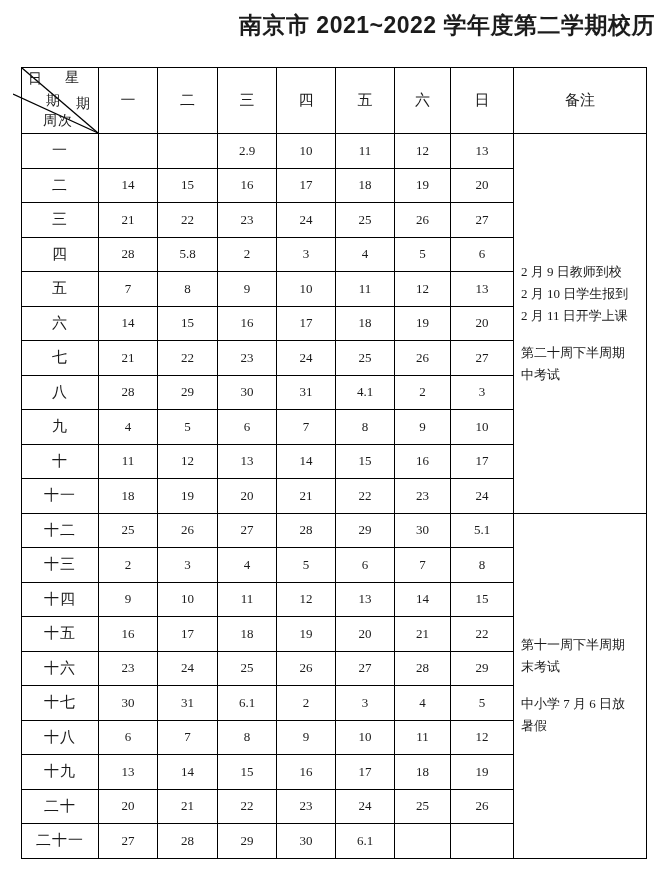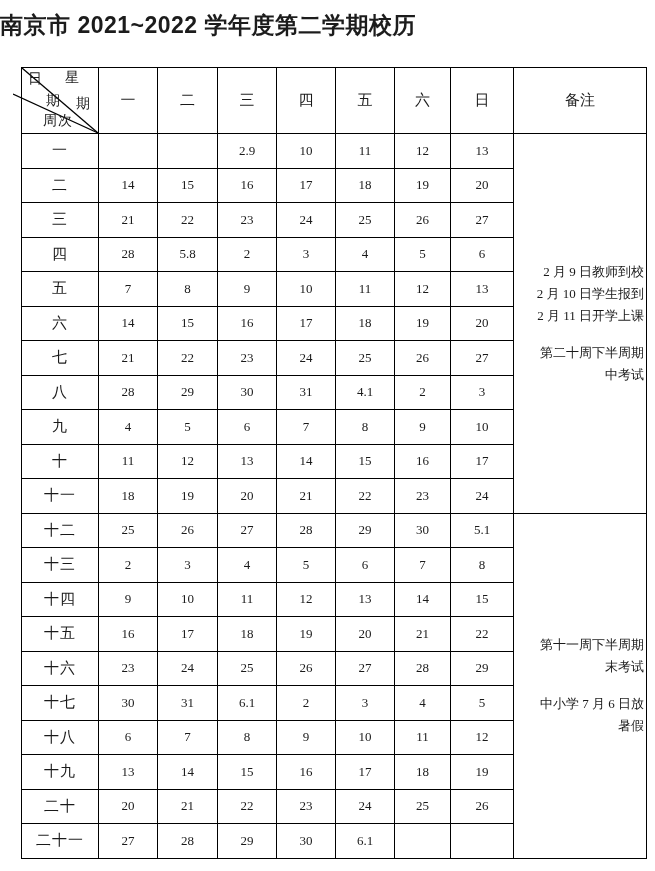--- a/index.html
+++ b/index.html
@@ -10,21 +10,21 @@
   body {
     width: 655px;
     height: 871px;
     position: relative;
     font-family: "Liberation Sans", sans-serif;
     color: #1a1a1a;
   }
   .title {
     margin: 0;
     padding-top: 10px;
-    text-align: left;
+    text-align: right;
     font-size: 23px;
     font-weight: 600;
     font-family: "Liberation Sans", sans-serif;
     color: #1c1c1c;
     letter-spacing: 0.5px;
   }
   table.cal {
     position: absolute;
     left: 21px;
     top: 67px;
@@ -80,21 +80,21 @@
     letter-spacing: 1px;
   }
   td.day-cell {
     text-align: center;
     vertical-align: middle;
     font-size: 13px;
     font-family: "Liberation Serif", serif;
   }
   td.remarks-cell {
     vertical-align: middle;
-    text-align: right;
+    text-align: left;
   }
   .remarks-inner {
     padding-left: 7px;
     padding-right: 2px;
   }
   .remark-line {
     font-size: 13px;
     line-height: 22px;
     font-family: "Liberation Serif", serif;
     color: #1a1a1a;

